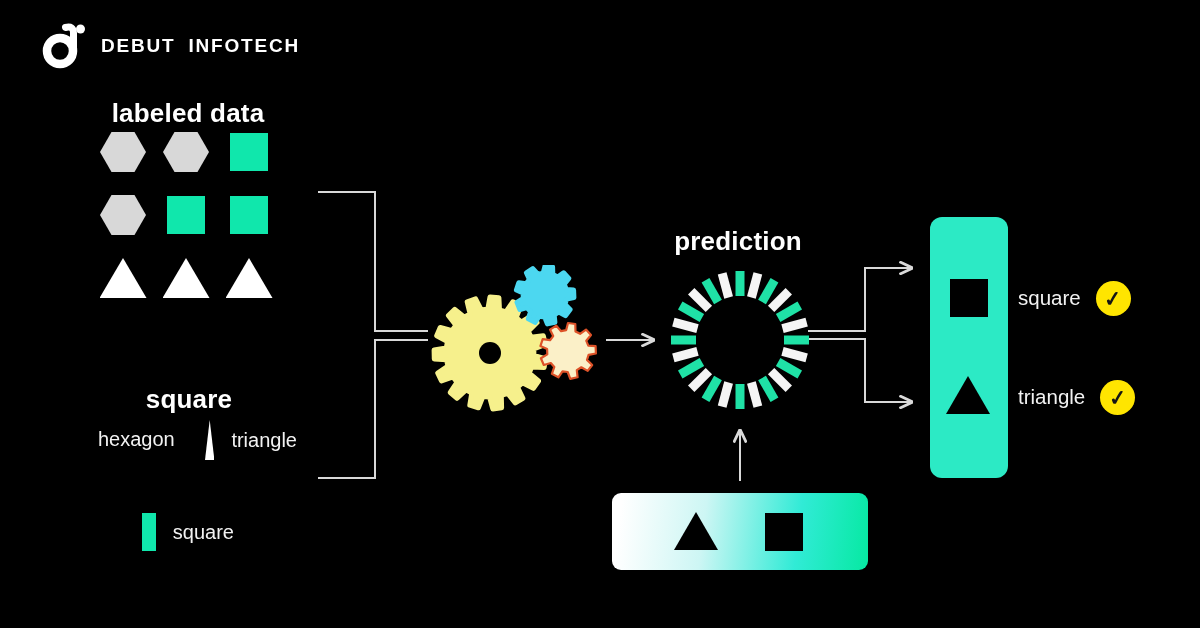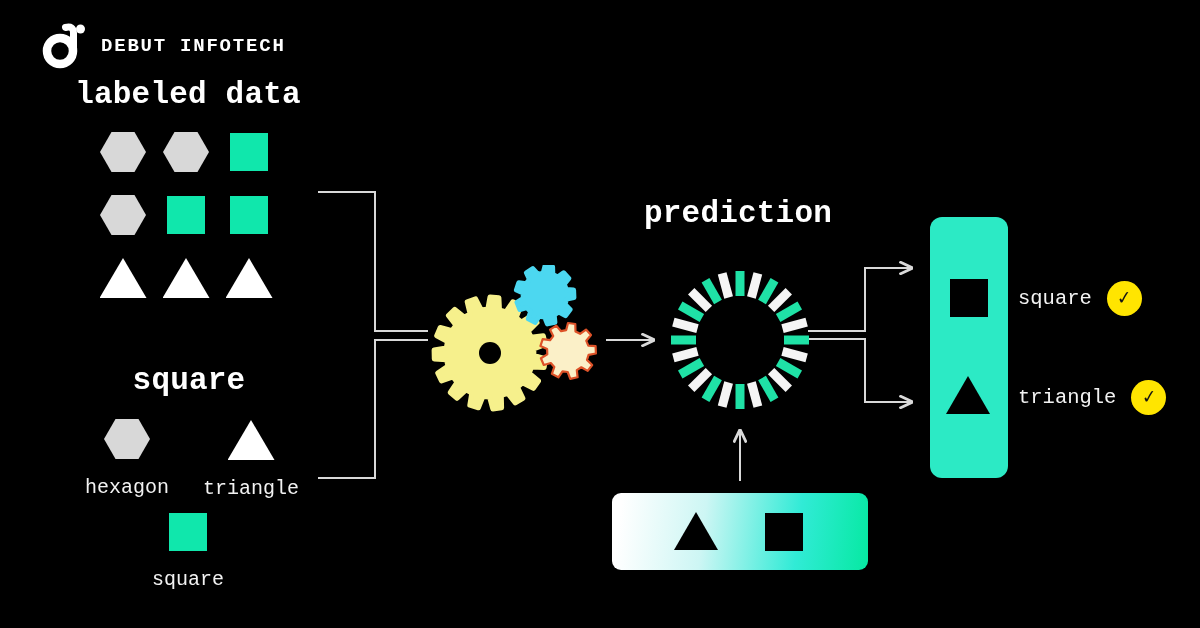--- a/index.html
+++ b/index.html
@@ -1,39 +1,39 @@
 <!DOCTYPE html>
 <html style="--background: #000000; --white: #ffffff; --gray: #d8d8d8; --teal: #10e7ac; --panel-teal: #2ceac5; --gear-yellow: #f6f08c; --gear-cyan: #4cd7f0; --gear-cream: #fbf0c8; --gear-cream-stroke: #dd5228; --check-yellow: #ffe500; --line: #d9d9d9; --spinner-teal: #1fe2a6; --spinner-white: #f5f5f5;"><head>
 <meta charset="utf-8">
 <style>
   html,body{margin:0;padding:0;background:#000;}
   .canvas{
     position:relative;width:1192px;height:628px;background:var(--background,#000);
-    font-family:Liberation Mono, monospace;overflow:hidden;
+    font-family:Liberation Sans, sans-serif;overflow:hidden;
   }
   .heading{
-    position:absolute;color:#fff;font-weight:700;font-size:31px;
-    transform:translateX(-50%);white-space:nowrap;letter-spacing:.2px;
+    position:absolute;color:#fff;font-weight:700;font-size:26px;
+    transform:translateX(-50%);white-space:nowrap;letter-spacing:.2px;margin-top:21px;
   }
   
   .logo{position:absolute;left:40px;top:20px;display:flex;align-items:center;gap:9px;}
   .logo-text{display:flex;gap:13px;color:#fff;font-weight:700;font-size:19px;letter-spacing:1.8px;}
   
   .shape{display:block;}
   .shape-hexagon{width:46px;height:40px;background:var(--gray,#d8d8d8);
     clip-path:polygon(25% 0,75% 0,100% 50%,75% 100%,25% 100%,0 50%);}
   .shape-square{width:38px;height:38px;background:var(--teal,#10e7ac);}
   .shape-triangle{width:47px;height:40px;background:var(--white,#fff);
     clip-path:polygon(50% 0,100% 100%,0 100%);}
   .shape-black{background:#000;}
   
   .data-grid{position:absolute;left:100px;top:132px;display:grid;
     grid-template-columns:repeat(3,46px);gap:23px 17px;justify-items:center;align-items:center;}
   
-  .label-item{position:absolute;width:92px;display:flex;flex-direction:column;align-items:center;gap:17px;}
+  .label-item{position:absolute;width:92px;display:flex;flex-direction:row;align-items:center;gap:17px;}
   .shape-caption{color:#f2f2f2;font-size:20px;white-space:nowrap;}
   
   .connector{position:absolute;inset:0;pointer-events:none;}
   .connector path{stroke:var(--line,#d9d9d9);stroke-width:2;fill:none;}
   
   .result-row{position:absolute;display:flex;align-items:center;gap:15px;height:36px;}
   .result-label{color:#f2f2f2;font-size:20.5px;}
   .check-circle{width:35px;height:35px;border-radius:50%;background:var(--check-yellow,#ffe500);
     display:flex;align-items:center;justify-content:center;}
   .check-glyph{color:#141414;font-size:21px;font-weight:700;transform:rotate(-6deg);line-height:1;}
@@ -61,21 +61,21 @@
       <circle cx="40.5" cy="9" r="4.5" fill="#fff"></circle>
     </svg>
     <div class="logo-text">
       <span>DEBUT</span>
       <span>INFOTECH</span>
     </div>
   </div>
 
   <div class="heading" style="left:188px;top:77px">labeled data</div>
   <div class="heading" style="left:189px;top:363px">square</div>
-  <div class="heading" style="left:738px;top:196px">prediction</div>
+  <div class="heading" style="left:738px;top:205px">prediction</div>
 
   <div class="data-grid" data-grid="sections.labeled_data.grid">
       <div class="shape shape-hexagon"></div>
       <div class="shape shape-hexagon"></div>
       <div class="shape shape-square"></div>
       <div class="shape shape-hexagon"></div>
       <div class="shape shape-square"></div>
       <div class="shape shape-square"></div>
       <div class="shape shape-triangle"></div>
       <div class="shape shape-triangle"></div>

